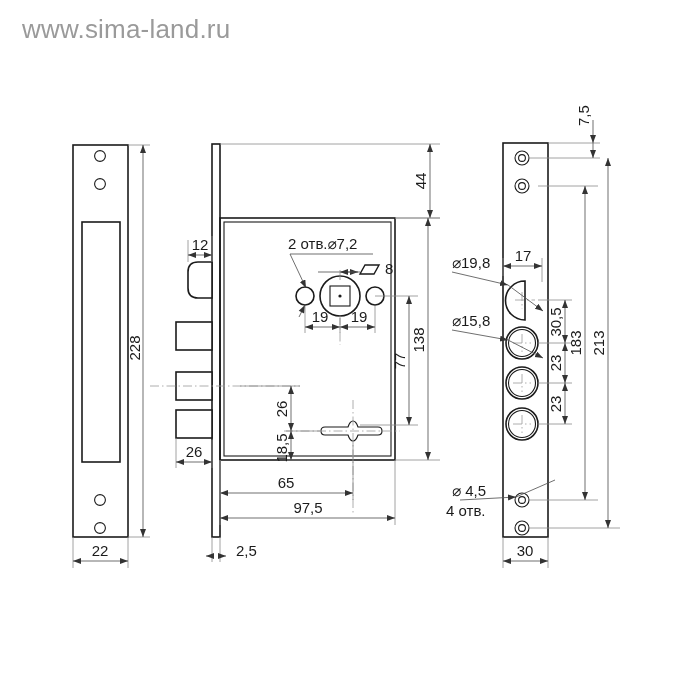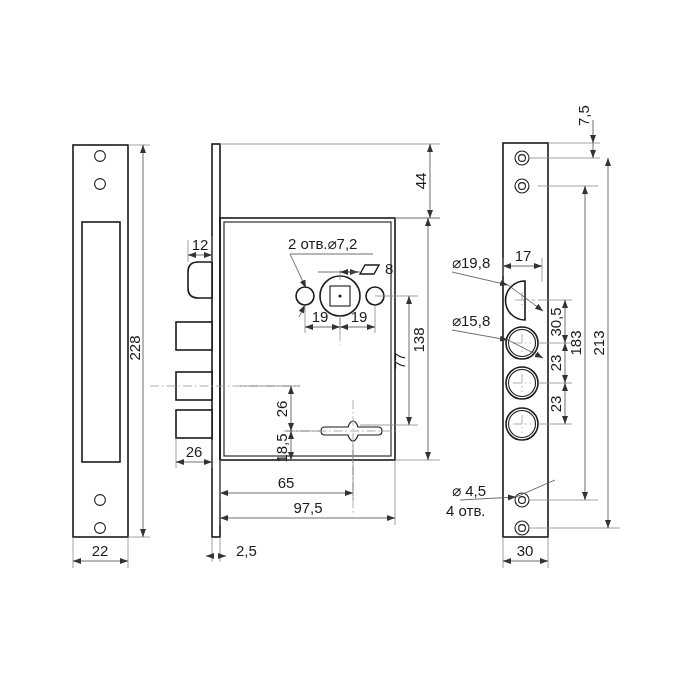--- a/index.html
+++ b/index.html
@@ -19,20 +19,21 @@
   .ext{fill:none;stroke:#8a8a8a;stroke-width:.8;}
   .center{fill:none;stroke:#9b9b9b;stroke-width:.8;stroke-dasharray:9 3 1.5 3;}
   .lead{fill:none;stroke:#555;stroke-width:.85;}
   .arrow{fill:#333;stroke:none;}
 </style>
 </head>
 <body>
 
 <div id="stage">
 
+  <div id="watermark">www.sima-land.ru</div>
 
   <svg viewBox="0 0 700 700">
 
     <defs>
       <marker id="ah" markerWidth="9" markerHeight="9" refX="8" refY="3" orient="auto" markerUnits="userSpaceOnUse">
         <path d="M0,0 L8,3 L0,6 z" class="arrow"></path>
       </marker>
       <marker id="ah2" markerWidth="9" markerHeight="9" refX="0" refY="3" orient="auto" markerUnits="userSpaceOnUse">
         <path d="M8,0 L0,3 L8,6 z" class="arrow"></path>
       </marker>

